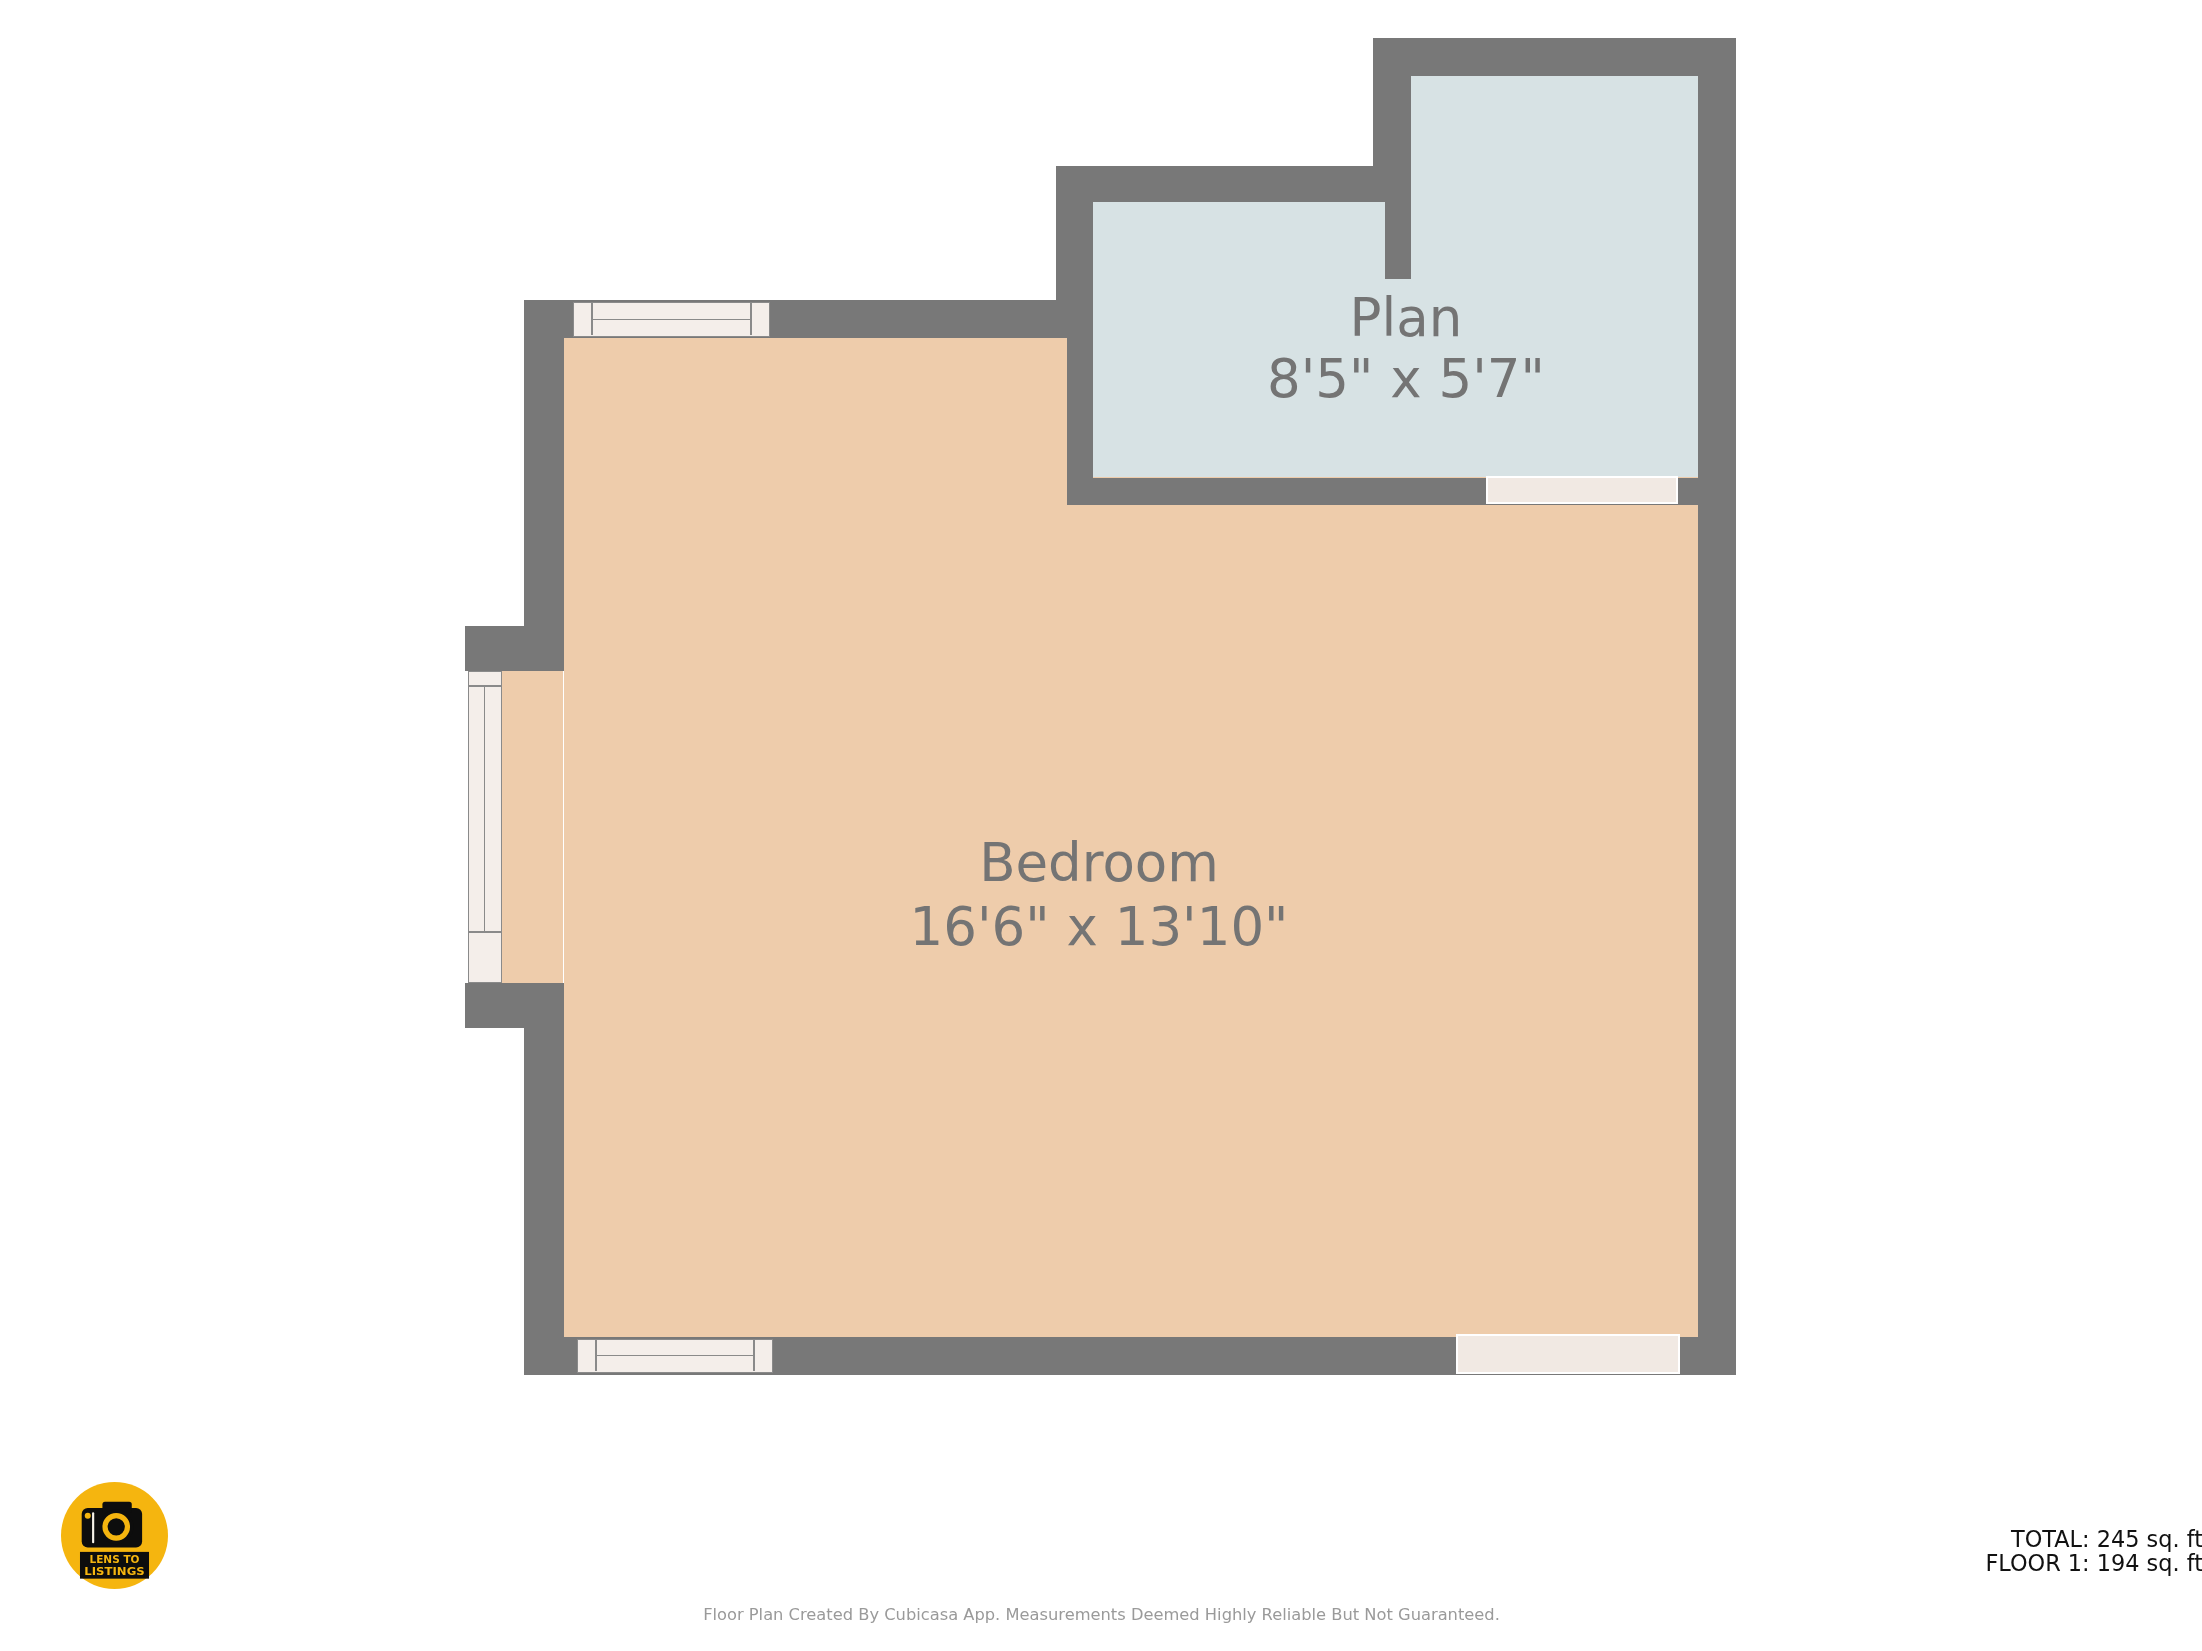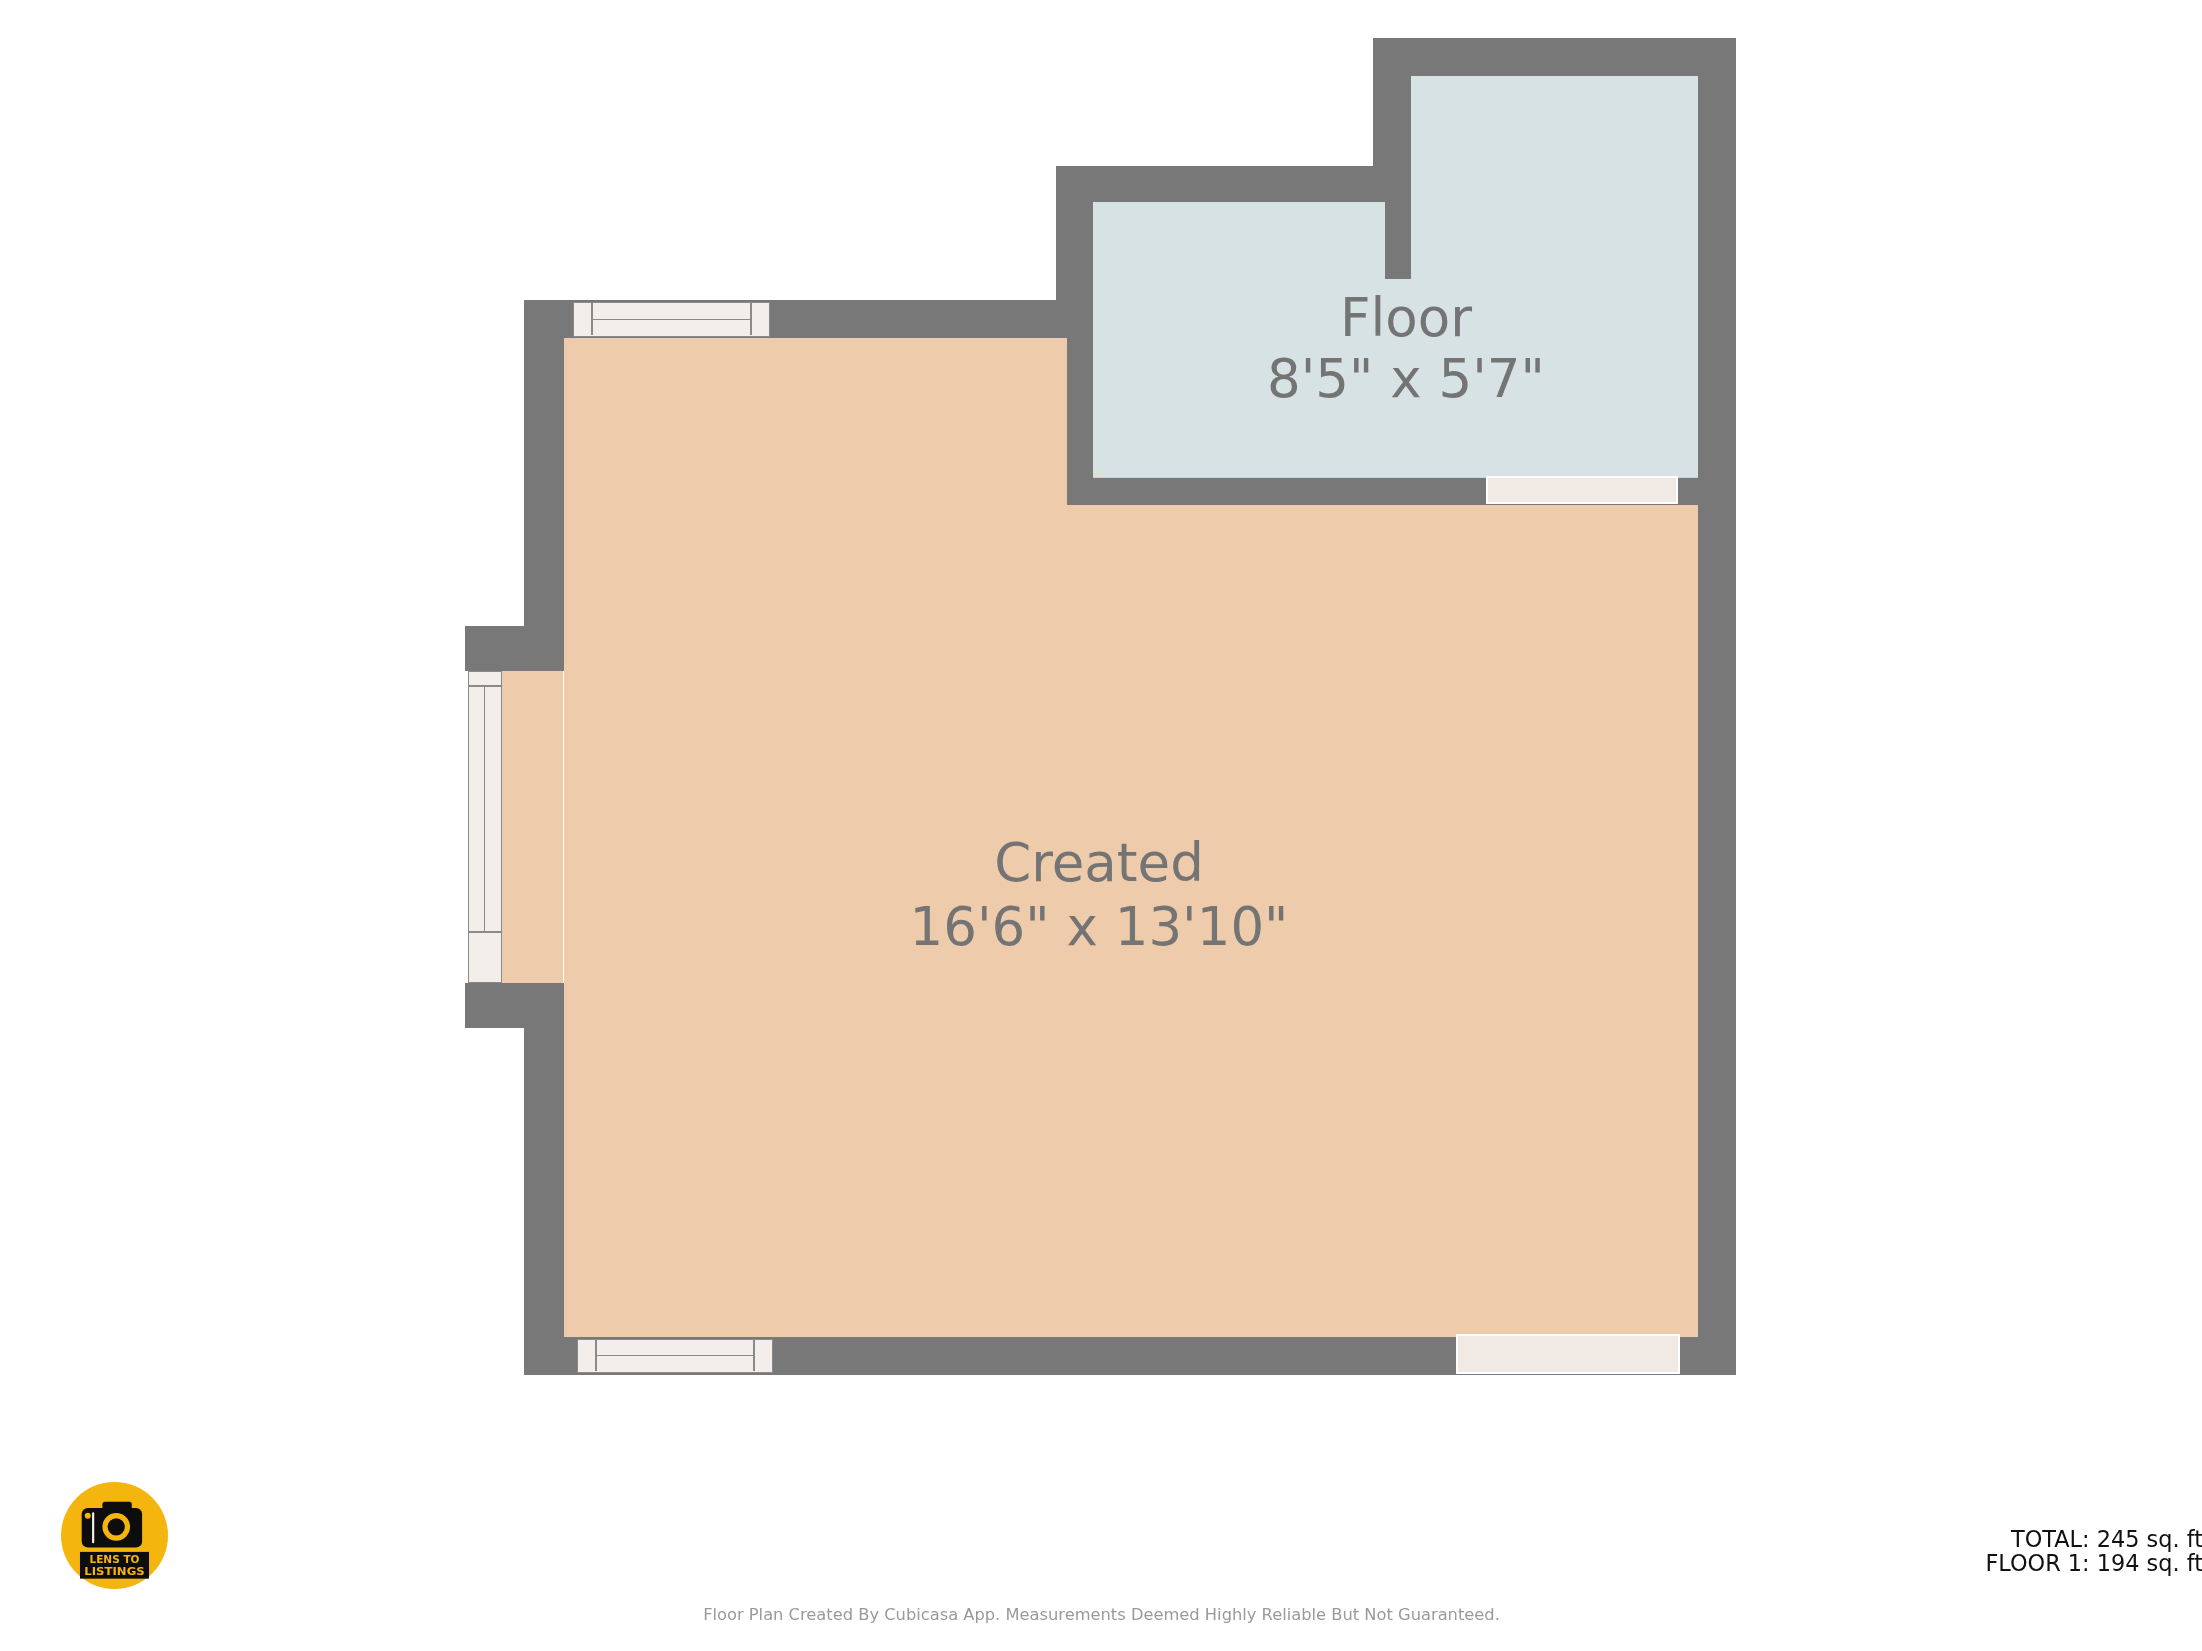--- a/index.html
+++ b/index.html
@@ -77,25 +77,25 @@
   <div class="window" style="left:468px;top:671px;width:34px;height:312px">
     <div class="wline" style="left:0;right:0;top:13px;height:1.7px"></div>
     <div class="wline" style="left:0;right:0;top:259px;height:1.7px"></div>
     <div class="wline" style="left:14.6px;top:13px;width:1.7px;height:248px"></div>
   </div>
 
   <div class="door" style="left:1486px;top:476px;width:192px;height:28px"></div>
   <div class="door" style="left:1456px;top:1334px;width:224px;height:40px"></div>
 
   <div class="room-label" style="left:1406px;top:287px">
-    <div>Floor</div>
+    <div>Plan</div>
     <div class="dim">8'5" x 5'7"</div>
   </div>
   <div class="room-label" style="left:1099px;top:831px;line-height:64px">
-    <div>Created</div>
+    <div>Bedroom</div>
     <div class="dim" style="line-height:64px">16'6" x 13'10"</div>
   </div>
 
   <div class="summary">
     <div>TOTAL: 245 sq. ft</div>
     <div>FLOOR 1: 194 sq. ft</div>
   </div>
   <div class="disclaimer">Floor Plan Created By Cubicasa App. Measurements Deemed Highly Reliable But Not Guaranteed.</div>
 
   <div class="logo">

